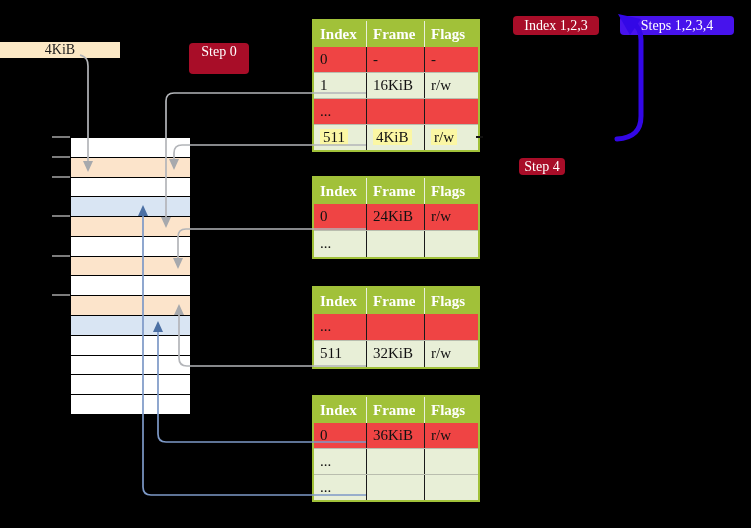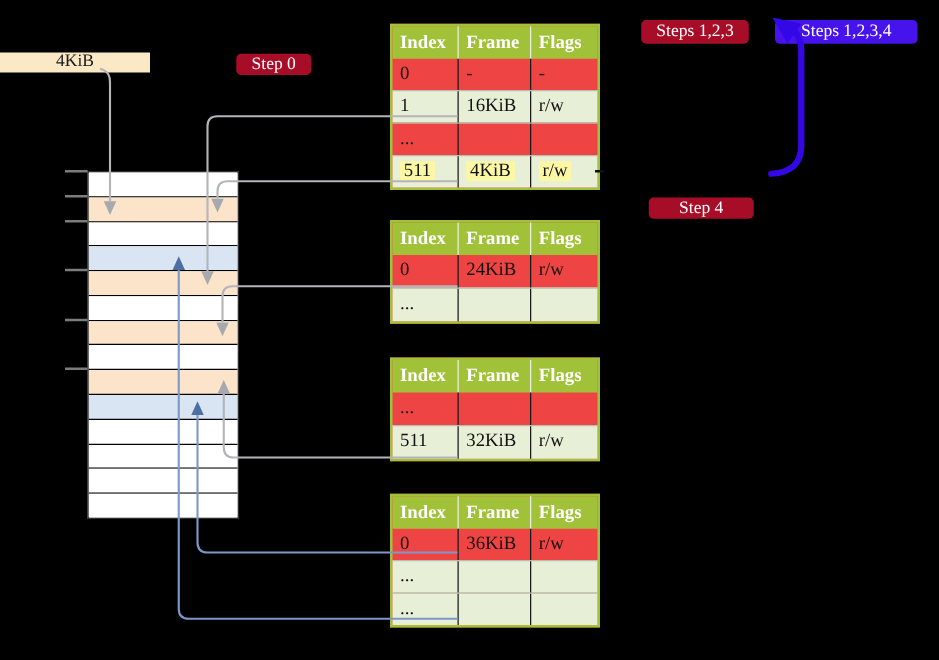--- a/index.html
+++ b/index.html
@@ -11,24 +11,24 @@
   .badge{
     position:absolute;color:#fff;text-align:center;font-size:14px;
     border-radius:4px;white-space:nowrap;
   }
   .badge.red{background:var(--badge-red);}
   .badge.blue{background:var(--badge-blue);}
   #frame-badge{
     position:absolute;left:0;top:42px;width:120px;height:16px;line-height:16px;
     background:var(--frame-badge-bg);color:#1a1a1a;text-align:center;font-size:14px;
   }
-  #badge-step0{left:189px;top:43px;width:60px;height:17px;line-height:17px;}
+  #badge-step0{left:189px;top:43px;width:60px;height:31px;line-height:17px;}
   #badge-steps123{left:513px;top:16px;width:86px;height:19px;line-height:19px;}
   #badge-steps1234{left:620px;top:16px;width:114px;height:19px;line-height:19px;}
-  #badge-step4{left:519px;top:158px;width:84px;height:17px;line-height:17px;}
+  #badge-step4{left:519px;top:158px;width:46px;height:17px;line-height:17px;}
   
   #memory-strip{
     position:absolute;left:70px;top:137px;width:121px;height:278px;
     border:1px solid #000;box-sizing:border-box;display:flex;flex-direction:column;
     background:#fff;
   }
   .mrow{flex:1;border-bottom:1px solid #000;}
   .mrow:last-child{border-bottom:none;}
   .mrow.white{background:var(--memory-row-white);}
   .mrow.peach{background:var(--memory-row-peach);}
@@ -57,21 +57,21 @@
   #arrows{position:absolute;left:0;top:0;width:751px;height:528px;pointer-events:none;}
 </style>
 </head>
 <body>
 
 <div id="canvas">
 
   <div id="frame-badge">4KiB</div>
 
   <div id="badge-step0" class="badge red">Step 0</div>
-  <div id="badge-steps123" class="badge red">Steps 1,2,3</div>
+  <div id="badge-steps123" class="badge red">Index 1,2,3</div>
   <div id="badge-steps1234" class="badge blue">Steps 1,2,3,4</div>
   <div id="badge-step4" class="badge red">Step 4</div>
 
   <div id="memory-strip">
       <div class="mrow white"></div>
       <div class="mrow peach"></div>
       <div class="mrow white"></div>
       <div class="mrow blue"></div>
       <div class="mrow peach"></div>
       <div class="mrow white"></div>

